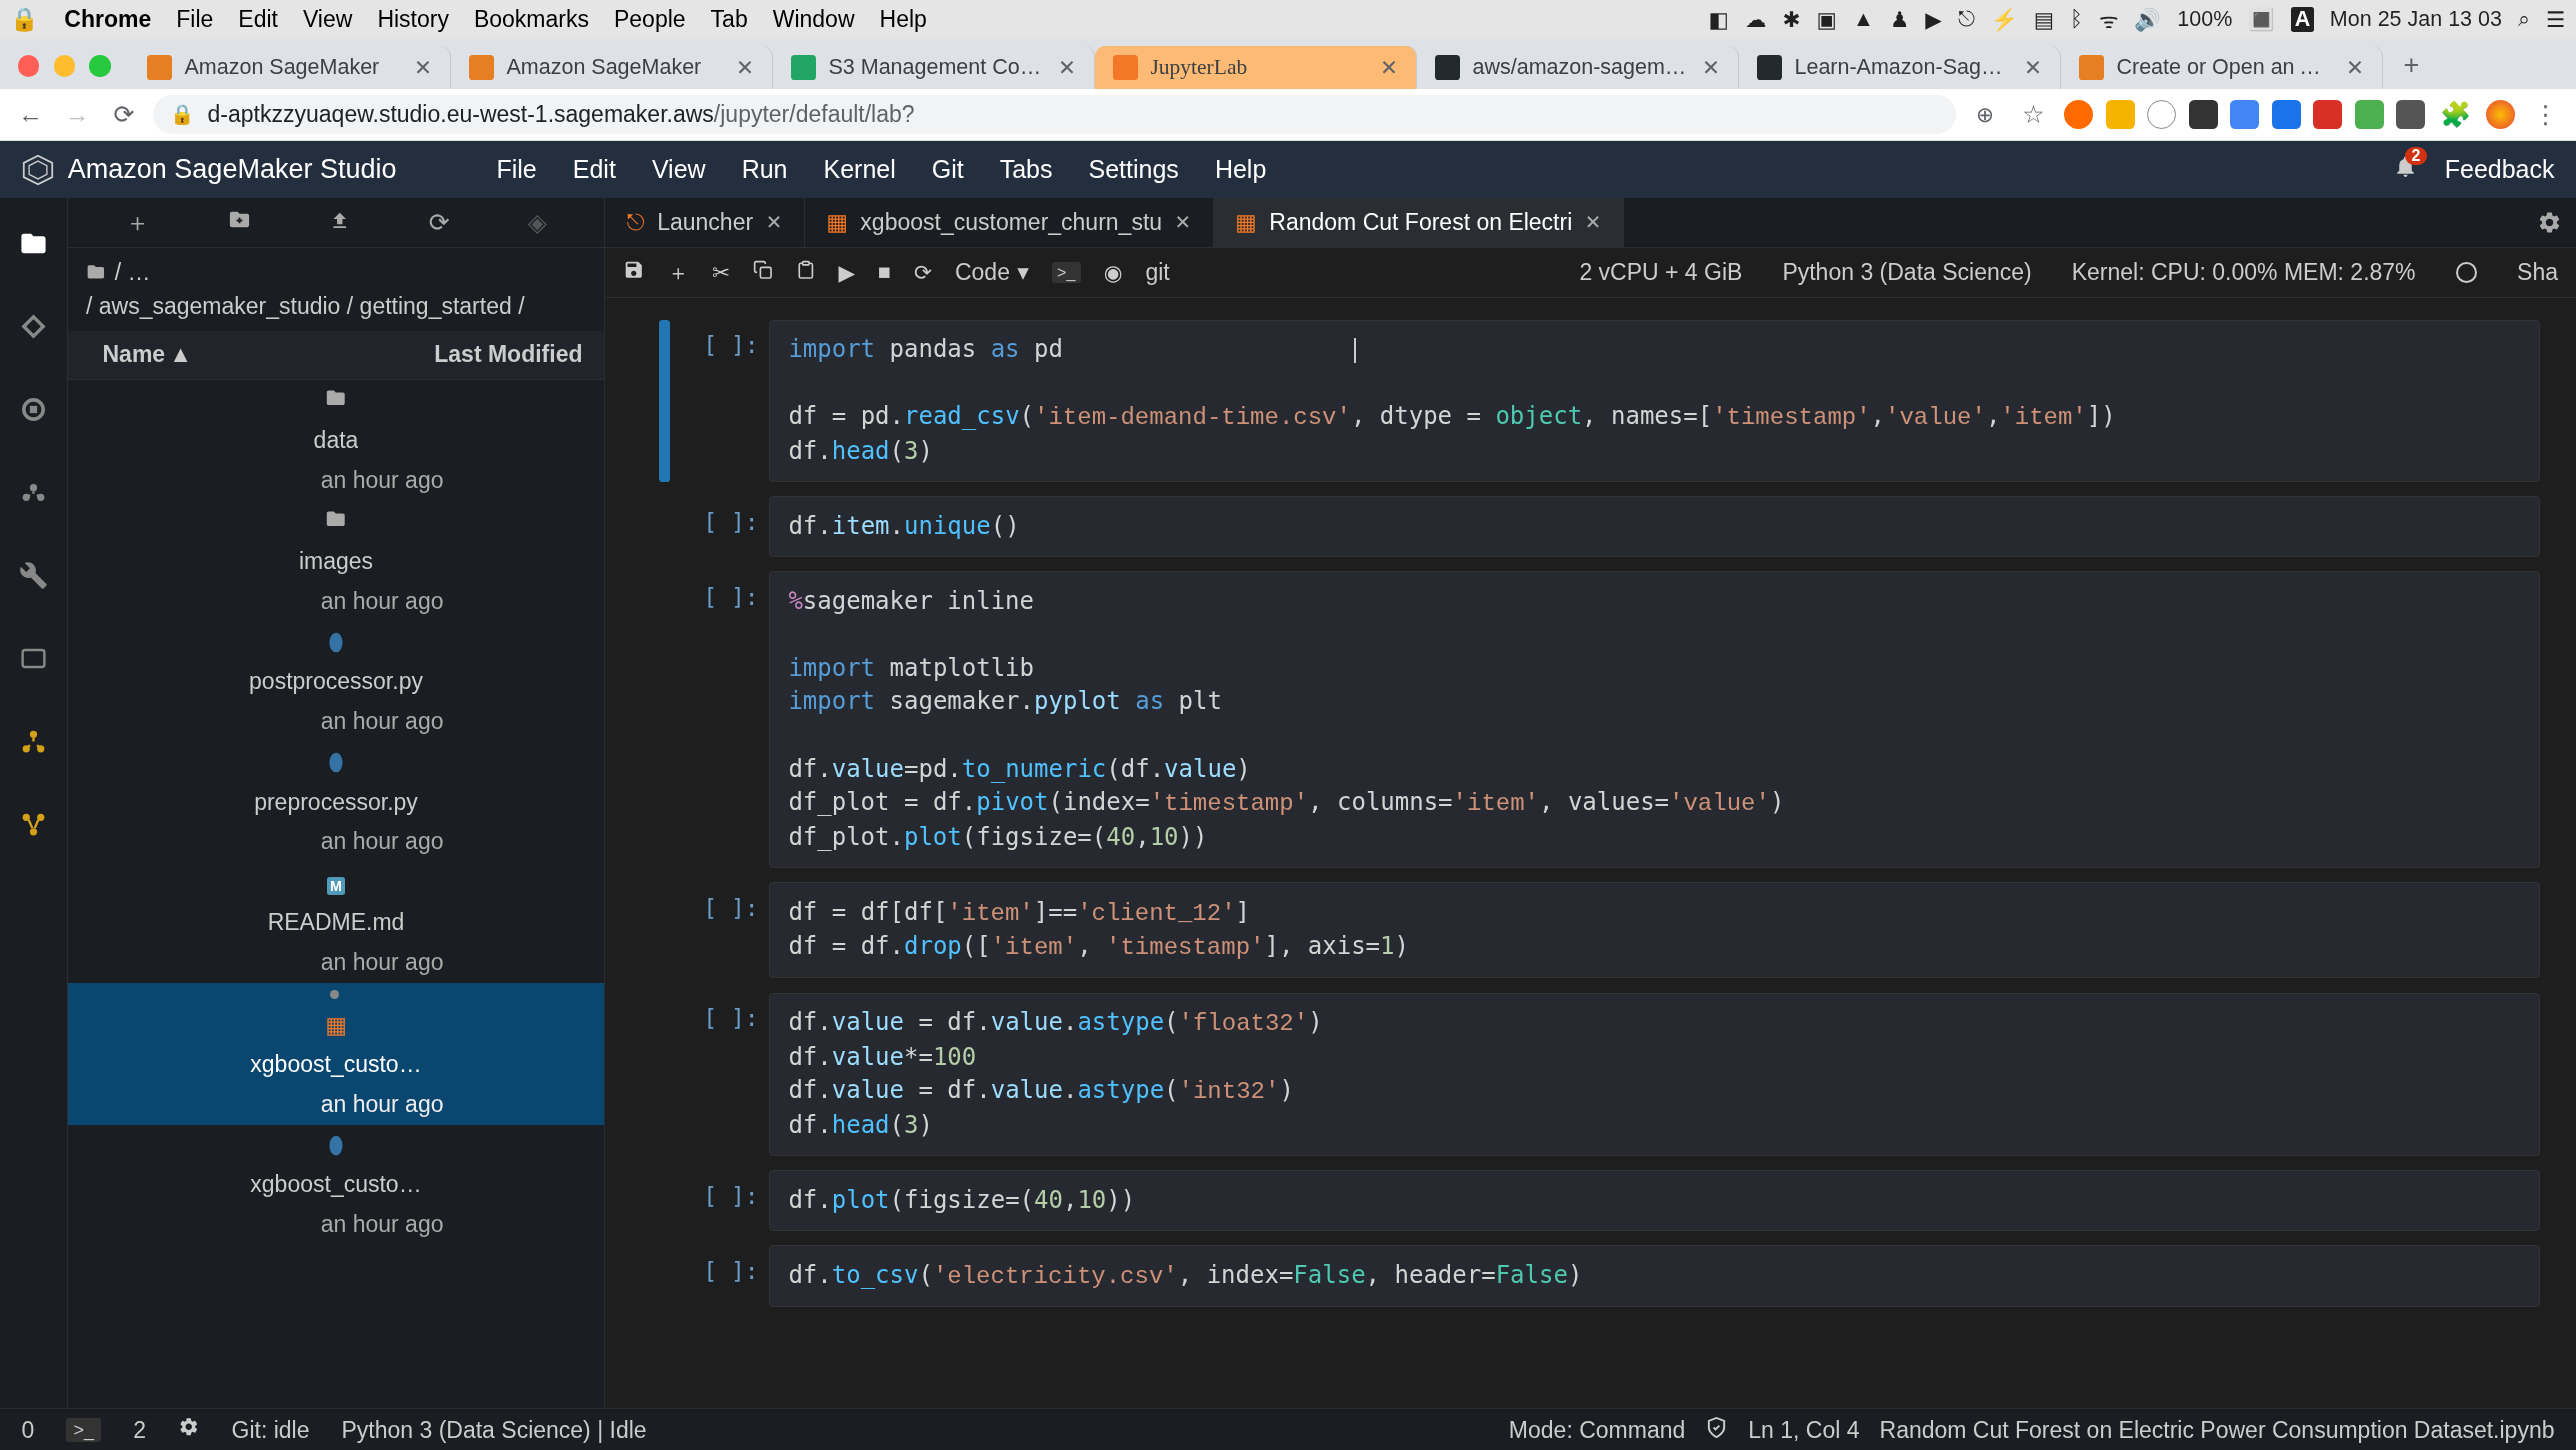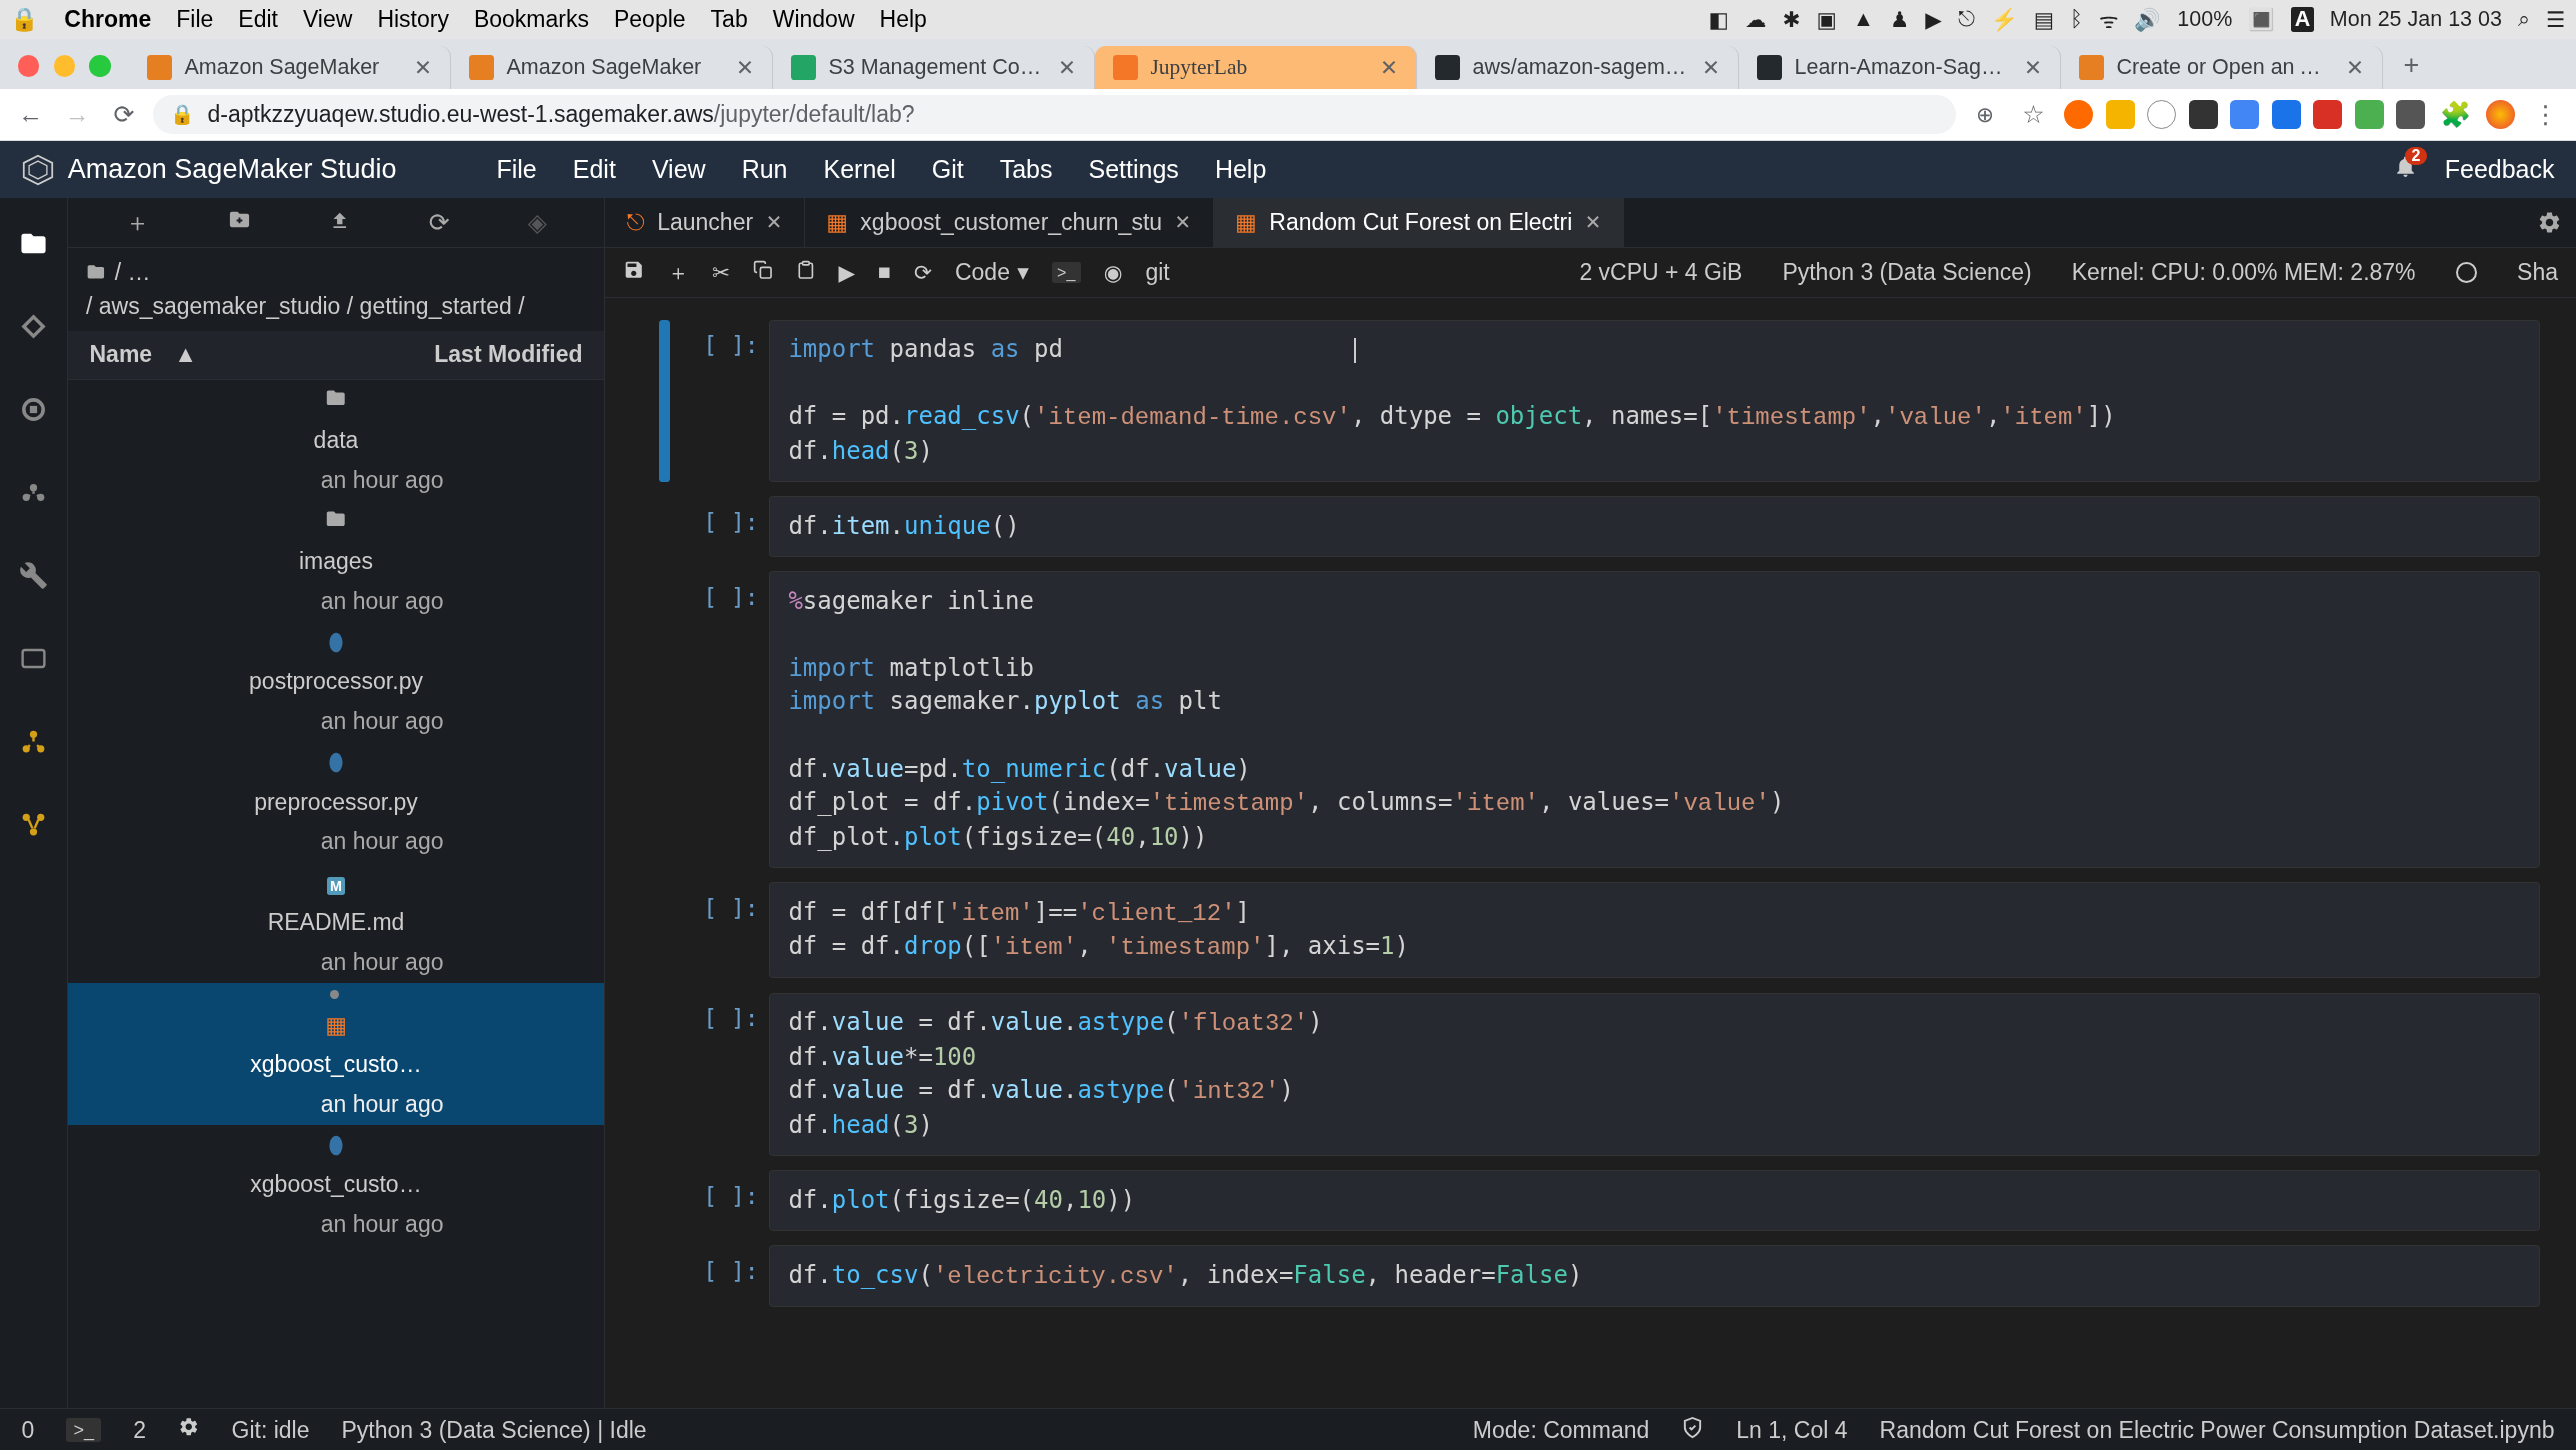--- a/index.html
+++ b/index.html
@@ -49,21 +49,21 @@
 .activity-item { width: 36px; height: 36px; color: #888; cursor: pointer; display: flex; align-items: center; justify-content: center; }
 .activity-item.active { color: #fff; }
 
 
 .sidebar { width: 537px; background: #1a1d21; border-right: 0.9px solid #2a2e33; display: flex; flex-direction: column; }
 .sidebar-toolbar { height: 50px; display: flex; align-items: center; justify-content: space-around; padding: 0 18px; border-bottom: 0.9px solid #2a2e33; }
 .sidebar-toolbar .btn { color: #aaa; font-size: 25px; cursor: pointer; }
 .breadcrumb { padding: 10.7px 18px 3.6px 18px; font-size: 23px; color: #ccc; display: flex; gap: 9px; align-items: center; }
 .breadcrumb2 { padding: 3.6px 18px 10.7px 18px; font-size: 23px; color: #ccc; }
 .file-header { display: flex; padding: 10.7px 21.5px; font-size: 23px; font-weight: 600; color: #ccc; background: #21252b; border-bottom: 0.9px solid #2a2e33; }
-.file-header .name { flex: 1; display: flex; align-items: center; gap: 22px; }
+.file-header .name { flex: 1; display: flex; align-items: center; gap: 4px; margin-left: 13px; }
 .file-header .mod { width: 215px; text-align: right; }
 .file-list { flex: 1; overflow: auto; }
 .file-row { display: flex; align-items: center; padding: 7.2px 21.5px; font-size: 23px; color: #ccc; cursor: pointer; gap: 12.5px; flex-direction: column; }
 .file-row .icon { width: 25px; text-align: center; }
 .file-row .fname { flex: 1; overflow: hidden; text-overflow: ellipsis; white-space: nowrap; }
 .file-row .mtime { width: 215px; text-align: right; color: #aaa; }
 .file-row.selected { background: #094771; color: #fff; }
 .file-row.selected .mtime { color: #eee; }
 .file-row .dot { width: 9px; height: 9px; border-radius: 50%; background: #888; margin-right: 3.6px; }
 
@@ -100,21 +100,21 @@
 .num { color: #b5cea8; }
 .op { color: #d4d4d4; }
 .mg { color: #c586c0; }
 .bi { color: #4ec9b0; }
 .attr { color: #9cdcfe; }
 
 .cursor { display: inline-block; width: 1.8px; height: 25px; background: #ccc; vertical-align: text-bottom; margin: 0 1.8px; }
 
 
 .status-bar { height: 43px; background: #1a1d21; border-top: 0.9px solid #2a2e33; display: flex; align-items: center; padding: 0 21.5px; gap: 32px; font-size: 23px; color: #ccc; }
-.status-bar .right { margin-left: auto; display: flex; gap: 32px; align-items: center; }
+.status-bar .right { margin-left: auto; display: flex; gap: 20px; align-items: center; }
 
 </style>
 </head>
 <body>
 
 <div class="mac-menubar">
   <div class="mac-menu-left">
     <span>🔒</span>
     <span class="app">Chrome</span>
     <span>File</span>

